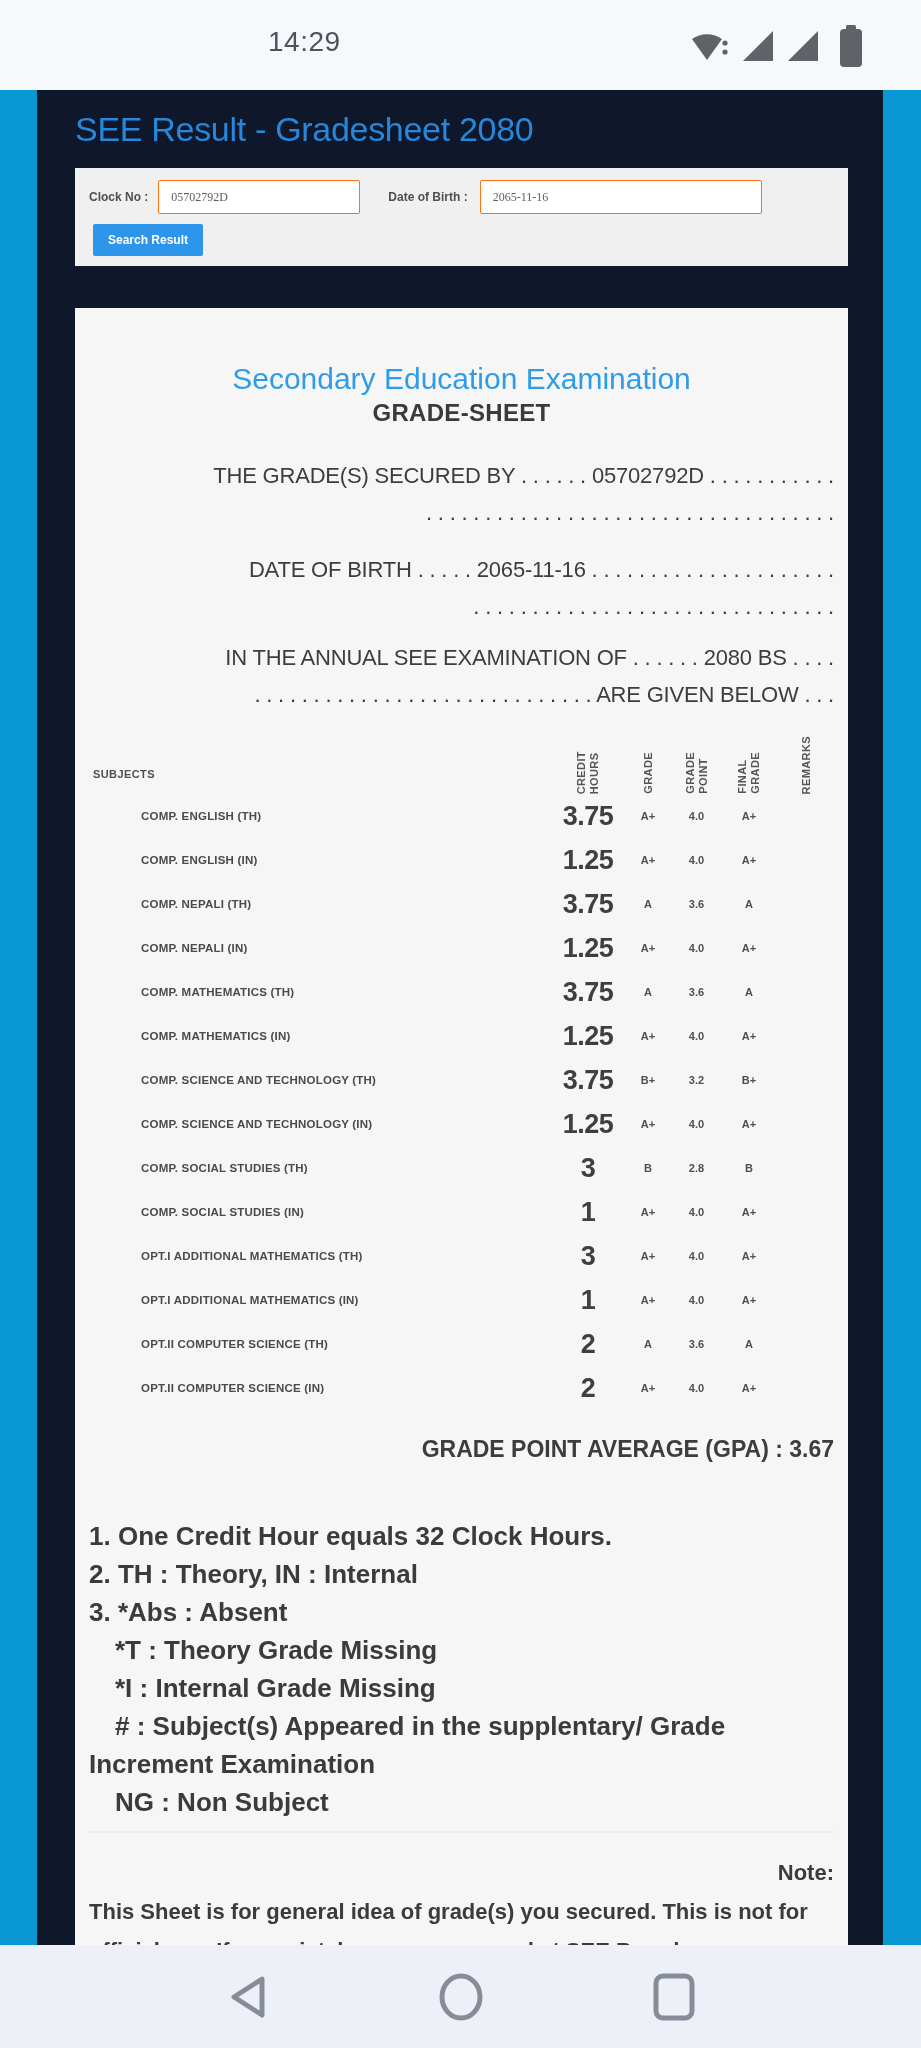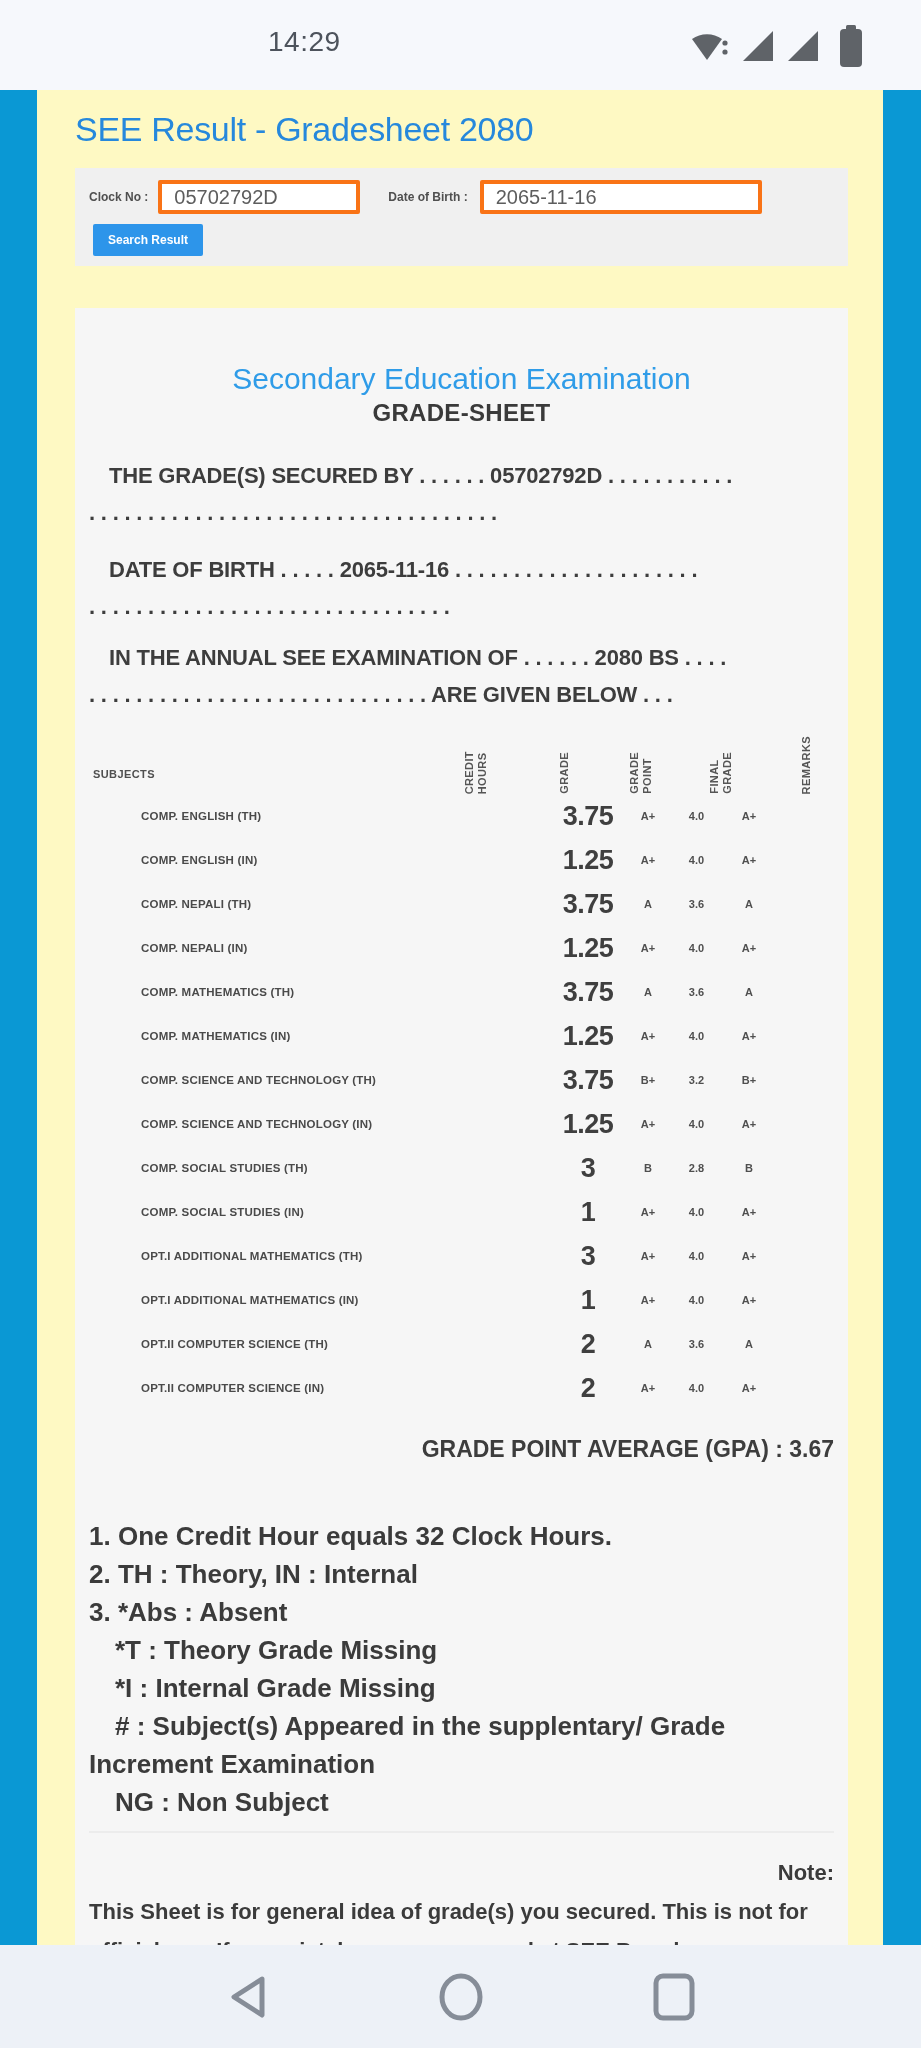--- a/index.html
+++ b/index.html
@@ -7,54 +7,54 @@
   body { font-family:"Liberation Sans", sans-serif; }
   .screen { position:relative; width:921px; height:2048px; overflow:hidden; background:#fff; }
 
   
   .statusbar { position:absolute; top:0; left:0; width:921px; height:90px; background:#f6f8fc; }
   .sb-time { position:absolute; left:268px; top:26px; font-size:28px; color:#4d535c; letter-spacing:0.5px; }
   .sb-icons { position:absolute; right:58px; top:24px; height:44px; display:flex; align-items:center; gap:11px; }
   .sb-icons svg { display:block; }
 
   
-  .webview { position:absolute; top:90px; left:0; width:921px; height:1855px; background:#fef9c3;
+  .webview { position:absolute; top:90px; left:0; width:921px; height:1855px; background:#0f172a;
              border-left:37px solid #0a98d4; border-right:38px solid #0a98d4; overflow:hidden; }
   .content { position:relative; width:846px; }
 
   .page-title { margin:20px 0 0 38px; font-size:34px; font-weight:500; color:#2688dc; letter-spacing:-0.3px; }
 
   
   .search-form { margin:19px 35px 0 38px; background:#f0f0f0; padding:12px 14px 10px 14px; }
   .sf-row { display:flex; align-items:center; }
   .sf-label { font-size:12px; font-weight:700; color:#4f4f4f; white-space:nowrap; }
-  .sf-input { height:34px; background:#fff; border:4px solid #f97316; border-radius:2px;
-              font-size:20px; color:#5d5d5d; padding:0 12px; font-family:Liberation Sans, sans-serif; }
+  .sf-input { height:34px; background:#fff; border:1px solid #f97316; border-radius:2px;
+              font-size:12px; color:#5d5d5d; padding:0 12px; font-family:Liberation Serif, serif; }
   .sf-input.symbol { width:202px; margin-left:10px; }
   .sf-input.dob { width:282px; margin-left:12px; }
   .sf-label.dob-l { margin-left:28px; }
   .search-btn { display:inline-block; margin:10px 0 0 4px; background:#2d95ea; color:#fff; border:none;
                 font-size:12px; font-weight:700; padding:9px 15px; border-radius:2px;
                 font-family:"Liberation Sans", sans-serif; cursor:pointer; }
 
   
   .card { margin:42px 35px 0 38px; background:#f6f6f6; padding:0 14px 120px 14px; }
   .exam-heading { padding-top:54px; text-align:center; font-size:30px; font-weight:400; color:#2f9ce8; }
   .sheet-title { margin-top:3px; text-align:center; font-size:24px; font-weight:700; color:#3a3a3a; letter-spacing:0.3px; }
 
-  .stmt { font-size:22px; font-weight:700; color:#3d3d3d; line-height:37px; letter-spacing:-0.2px; }
+  .stmt { font-size:22px; font-weight:400; color:#3d3d3d; line-height:37px; letter-spacing:-0.2px;text-align:right; }
   .stmt .ind { text-indent:20px; }
   .stmt1 { margin-top:30px; }
   .stmt2 { margin-top:20px; }
   .stmt3 { margin-top:14px; }
 
   
   .gtable { margin-top:19px; }
   .thead, .trow { display:grid; grid-template-columns:1fr 70px 50px 47px 58px 56px; }
-  .thead { align-items:end; height:62px;gap:28px; }
+  .thead { align-items:end; height:62px; }
   .th-subjects { font-size:11px; font-weight:700; color:#4f4f4f; letter-spacing:0.4px; padding:0 0 14px 4px; }
   .vhead { writing-mode:vertical-rl; transform:rotate(180deg); white-space:pre-line;
            font-size:11px; font-weight:700; color:#555; line-height:13px; letter-spacing:0.4px;
            justify-self:center; }
   .trow { align-items:center; height:44px;margin-left:48px; }
   .td-subject { font-size:11.5px; font-weight:700; color:#4a4a4a; letter-spacing:0.2px; padding-left:4px; white-space:nowrap; }
   .td-credit { font-size:27px; font-weight:700; color:#3f3f3f; text-align:center; letter-spacing:-0.5px; }
   .td-small { font-size:11px; font-weight:700; color:#4f4f4f; text-align:center; }
 
   .gpa-line { margin-top:26px; text-align:right; font-size:23px; font-weight:700; color:#3d3d3d; }

